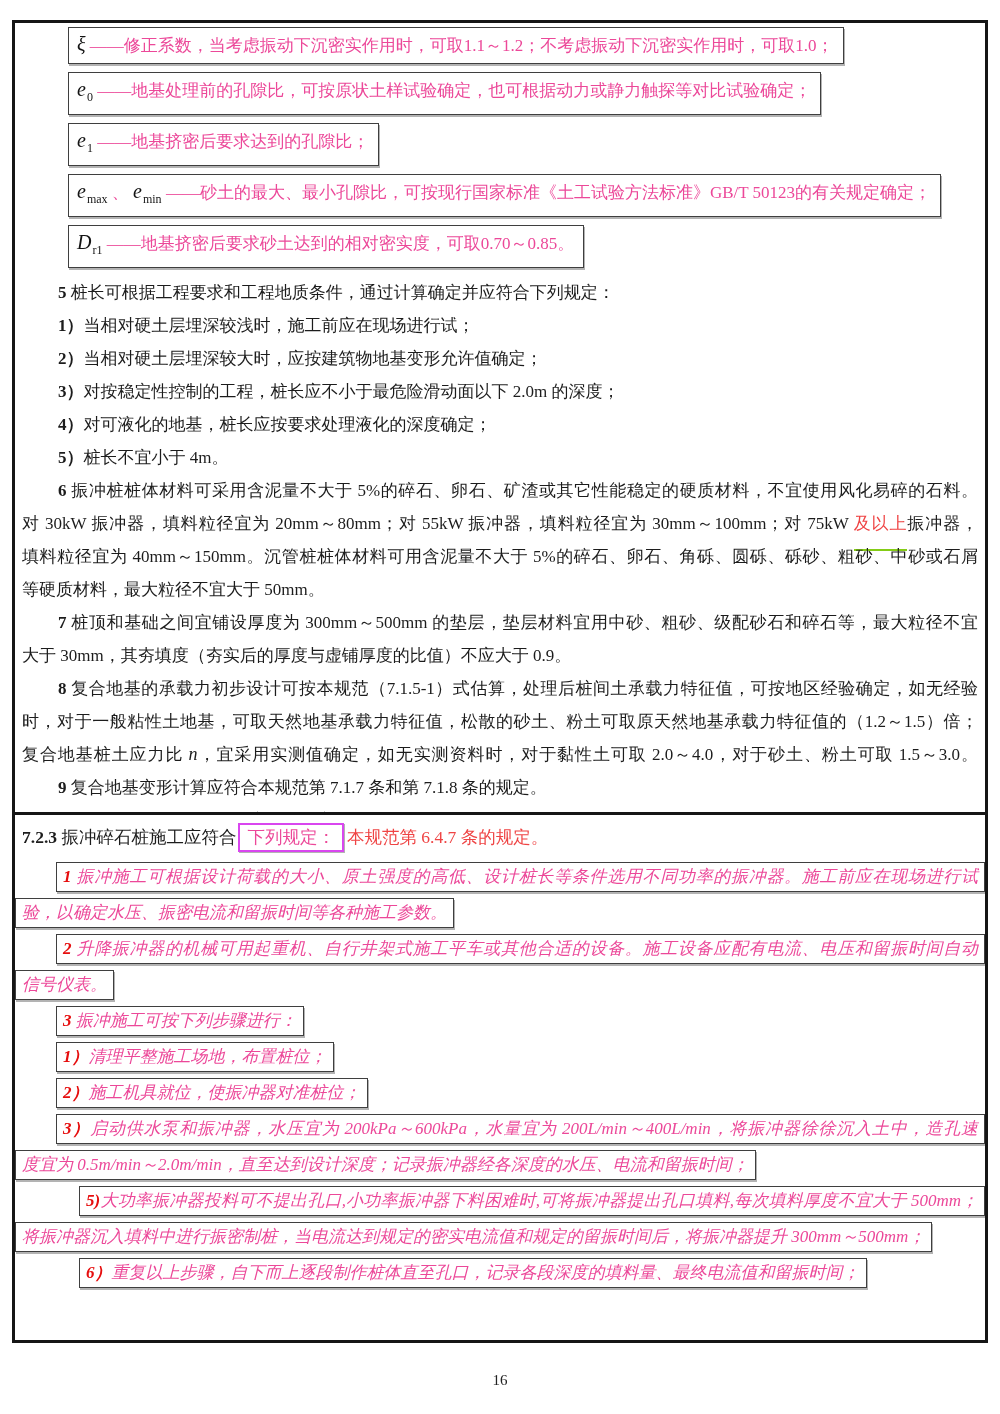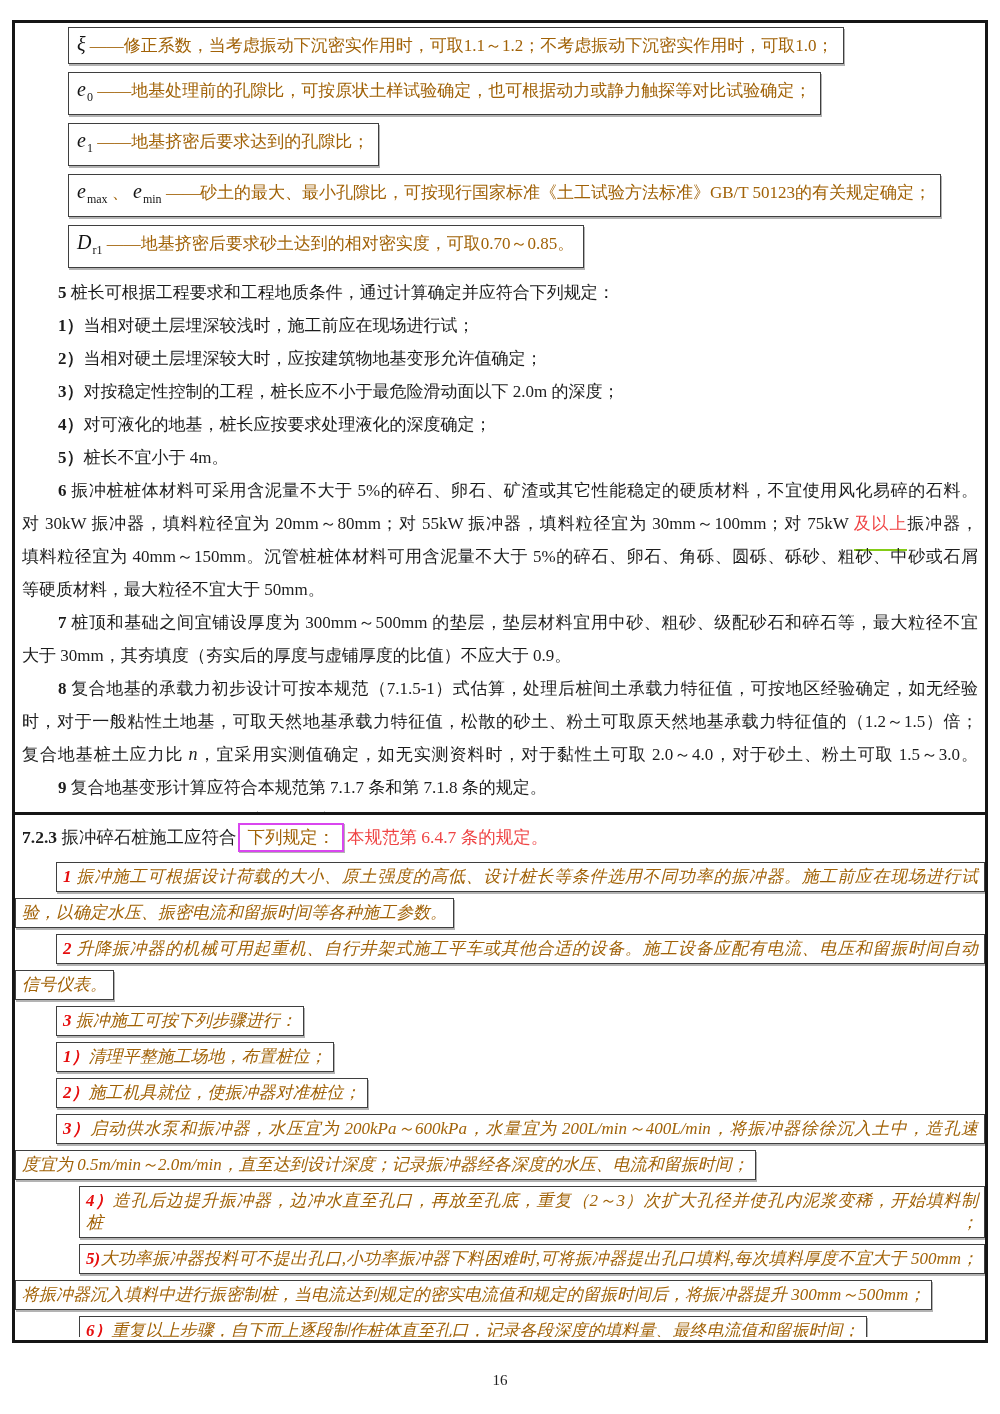--- a/index.html
+++ b/index.html
@@ -20,21 +20,21 @@
   .def-row{margin:0 0 8px 53px;}
   .def-box{
     display:inline-block;border:1px solid #3f3f3f;box-shadow:1px 2px 0 #b3b3b3;
     padding:3px 9px 4px 8px;line-height:26px;font-size:17px;background:#fff;
   }
 
   
   .seg{white-space:normal;}
   .sym{font-style:italic;color:#141414;font-size:20px;font-family:"Liberation Serif","DejaVu Serif",serif;}
   .sym sub{font-size:12px;font-style:normal;margin-left:1px;}
-  .red{color:#a16207;}
+  .red{color:#ec4899;}
   .bred{color:#e60e0e;font-weight:bold;}
   .blk{color:#1c1c1c;}
   .bblk{color:#1c1c1c;font-weight:bold;}
   .itblk{color:#1c1c1c;font-style:italic;font-size:18px;}
   .redu{color:#ef4444;border-bottom:2px solid #84cc16;padding-bottom:16px;}
 
   
   .clauses{margin-top:4px;padding:0 7px;}
   .cline{font-size:17px;line-height:33px;color:#1c1c1c;text-align:left;}
   .cline.ind{text-indent:36px;}
@@ -92,21 +92,20 @@
     <div>
         <div class="rline"><div class="rbox fillb" style="margin-left: 41px; width: calc(100% - 41px);"><span class="seg bred">1</span><span class="seg red"> 振冲施工可根据设计荷载的大小、原土强度的高低、设计桩长等条件选用不同功率的振冲器。施工前应在现场进行试</span></div></div>
         <div class="rline"><div class="rbox" style="margin-left: 0px;"><span class="seg red">验，以确定水压、振密电流和留振时间等各种施工参数。</span></div></div>
         <div class="rline"><div class="rbox fillb" style="margin-left: 41px; width: calc(100% - 41px);"><span class="seg bred">2</span><span class="seg red"> 升降振冲器的机械可用起重机、自行井架式施工平车或其他合适的设备。施工设备应配有电流、电压和留振时间自动</span></div></div>
         <div class="rline"><div class="rbox" style="margin-left: 0px;"><span class="seg red">信号仪表。</span></div></div>
         <div class="rline"><div class="rbox" style="margin-left: 41px;"><span class="seg bred">3</span><span class="seg red"> 振冲施工可按下列步骤进行：</span></div></div>
         <div class="rline"><div class="rbox" style="margin-left: 41px;"><span class="seg bred">1）</span><span class="seg red">清理平整施工场地，布置桩位；</span></div></div>
         <div class="rline"><div class="rbox" style="margin-left: 41px;"><span class="seg bred">2）</span><span class="seg red">施工机具就位，使振冲器对准桩位；</span></div></div>
         <div class="rline"><div class="rbox fillb" style="margin-left: 41px; width: calc(100% - 41px);"><span class="seg bred">3）</span><span class="seg red">启动供水泵和振冲器，水压宜为 200kPa～600kPa，水量宜为 200L/min～400L/min，将振冲器徐徐沉入土中，造孔速</span></div></div>
         <div class="rline"><div class="rbox" style="margin-left: 0px;"><span class="seg red">度宜为 0.5m/min～2.0m/min，直至达到设计深度；记录振冲器经各深度的水压、电流和留振时间；</span></div></div>
-        <div class="rline"><div class="rbox fillb" style="margin-left: 64px; width: calc(100% - 64px);"><span class="seg bred">4）</span><span class="seg red">造孔后边提升振冲器，边冲水直至孔口，再放至孔底，重复（2～3）次扩大孔径并使孔内泥浆变稀，开始填料制桩；</span></div></div>
         <div class="rline"><div class="rbox fillb" style="margin-left: 64px; width: calc(100% - 64px);"><span class="seg bred">5)</span><span class="seg red">大功率振冲器投料可不提出孔口,小功率振冲器下料困难时,可将振冲器提出孔口填料,每次填料厚度不宜大于 500mm；</span></div></div>
         <div class="rline"><div class="rbox" style="margin-left: 0px;"><span class="seg red">将振冲器沉入填料中进行振密制桩，当电流达到规定的密实电流值和规定的留振时间后，将振冲器提升 300mm～500mm；</span></div></div>
         <div class="rline"><div class="rbox" style="margin-left: 64px;"><span class="seg bred">6）</span><span class="seg red">重复以上步骤，自下而上逐段制作桩体直至孔口，记录各段深度的填料量、最终电流值和留振时间；</span></div></div>
       </div>
   </div>
 </div>
 
 <div class="footer">16</div>
 
 </body></html>

